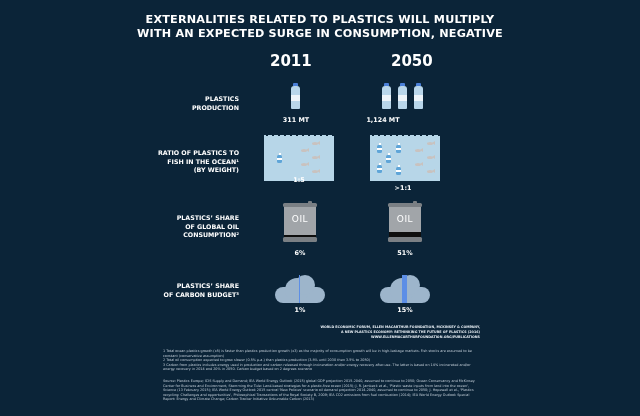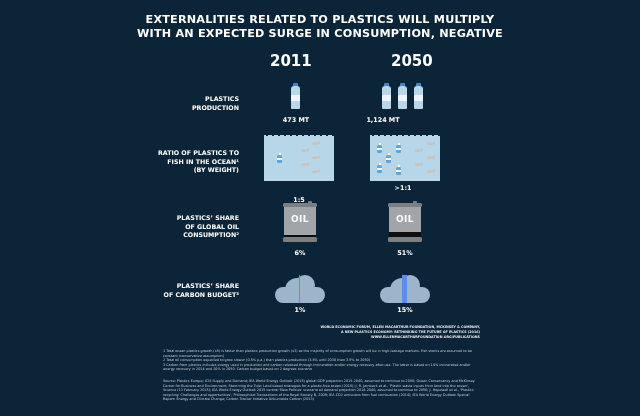--- a/index.html
+++ b/index.html
@@ -22,21 +22,21 @@
   .mini-bottle .mw { position:absolute; left:0; top:4.5px; width:5px; height:2.5px; background:#fff; }
   .fish { position:absolute; width:9px; height:4px; }
   .fish .fb { position:absolute; left:0; top:0.5px; width:6px; height:3px; background:#c9c2bf; border-radius:50%; }
   .fish .ft { position:absolute; left:5px; top:0; width:0; height:0; border-top:2px solid transparent; border-bottom:2px solid transparent; border-right:3px solid #c9c2bf; }
   .barrel { position:absolute; width:34px; height:41px; }
   .barrel .lid { position:absolute; left:0; top:2px; width:34px; height:4px; background:#7a7f84; border-radius:1.5px; }
   .barrel .knob { position:absolute; left:25px; top:0; width:4px; height:3px; background:#7a7f84; border-radius:1px 1px 0 0; }
   .barrel .drum { position:absolute; left:1px; top:6px; width:32px; height:30px; background:#a1a5a9; }
   .barrel .oilfill { position:absolute; left:1px; bottom:5px; width:32px; background:#0e0e0e; }
   .barrel .base { position:absolute; left:0; bottom:0; width:34px; height:5px; background:#7a7f84; border-radius:1.5px; }
-  .barrel .txt { position:absolute; left:0; top:13px; width:34px; text-align:center; font-weight:bold; font-size:9px; color:#fff; letter-spacing:0.5px; }
+  .barrel .txt { position:absolute; left:0; top:13px; width:34px; text-align:center; font-weight:normal; font-size:9px; color:#fff; letter-spacing:0.5px; }
   .cloud { position:absolute; width:50px; height:28px; }
   .cloud .c-base { position:absolute; left:0; top:12px; width:50px; height:16px; background:#9db5cb; border-radius:8px; }
   .cloud .c-mid { position:absolute; left:10px; top:3px; width:24px; height:24px; background:#9db5cb; border-radius:50%; }
   .cloud .c-top { position:absolute; left:20px; top:0; width:20px; height:20px; background:#9db5cb; border-radius:50%; }
   .cloud .c-share { position:absolute; top:0; height:28px; background:#5c8ee6; }
   .source { position:absolute; right:160px; top:325px; text-align:right; font-weight:bold; font-size:3.3px; line-height:5px; color:#e6edf3; width:300px; }
   .foot { position:absolute; left:163px; width:316px; font-size:3.4px; line-height:4.6px; color:#c5d0da; }
 </style>
 </head>
 <body>
@@ -66,21 +66,21 @@
 <div class="bottle" style="left:398px; top:83px;">
   <div class="cap"></div>
     <div class="body"></div>
     <div class="band"></div>
 </div>
 <div class="bottle" style="left:414px; top:83px;">
   <div class="cap"></div>
     <div class="body"></div>
     <div class="band"></div>
 </div>
-<div class="val" style="left:266px; top:116px;">473 MT</div>
+<div class="val" style="left:266px; top:116px;">311 MT</div>
 <div class="val" style="left:353px; top:116px;">1,124 MT</div>
 
 <div class="row-label" style="top:149px;">
   <div>RATIO OF PLASTICS TO</div>
   <div>FISH IN THE OCEAN¹</div>
   <div>(BY WEIGHT)</div>
 </div>
 
 <div class="ocean" style="left:264px; top:135px;">
   <div class="waves"></div>
@@ -153,21 +153,21 @@
   <div class="fish" style="left:45px; top:27px;">
       <div class="fb"></div>
       <div class="ft"></div>
     </div>
   <div class="fish" style="left:57px; top:34px;">
       <div class="fb"></div>
       <div class="ft"></div>
     </div>
 </div>
 
-<div class="val" style="left:269px; top:196px;">1:5</div>
+<div class="val" style="left:269px; top:176px;">1:5</div>
 <div class="val" style="left:373px; top:184px;">&gt;1:1</div>
 
 <div class="row-label" style="top:214px;">
   <div>PLASTICS’ SHARE</div>
   <div>OF GLOBAL OIL</div>
   <div>CONSUMPTION²</div>
 </div>
 
 <div class="barrel" style="left:283px; top:201px;">
   <div class="knob"></div>

